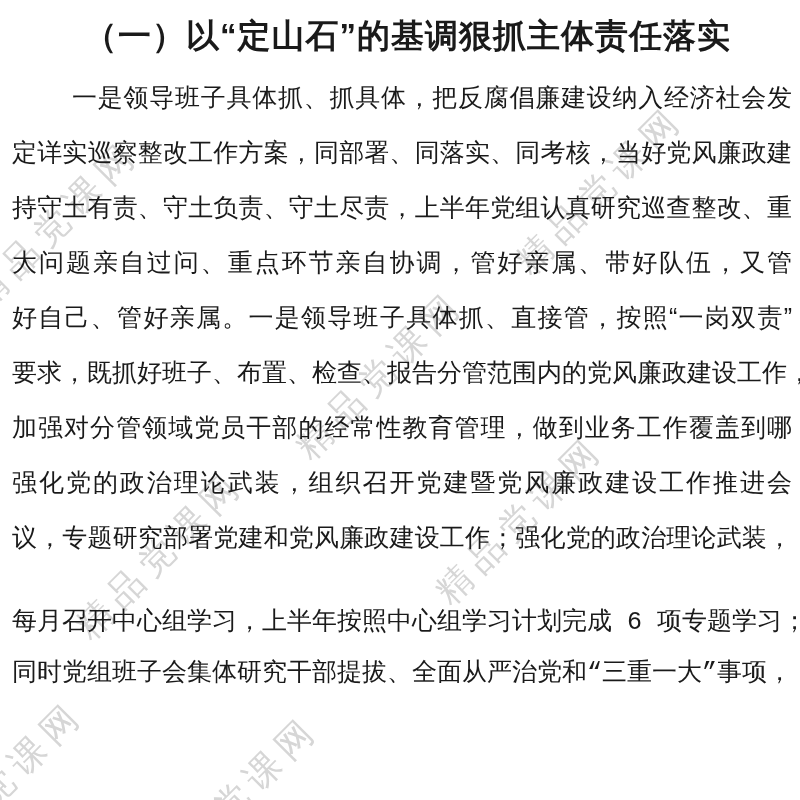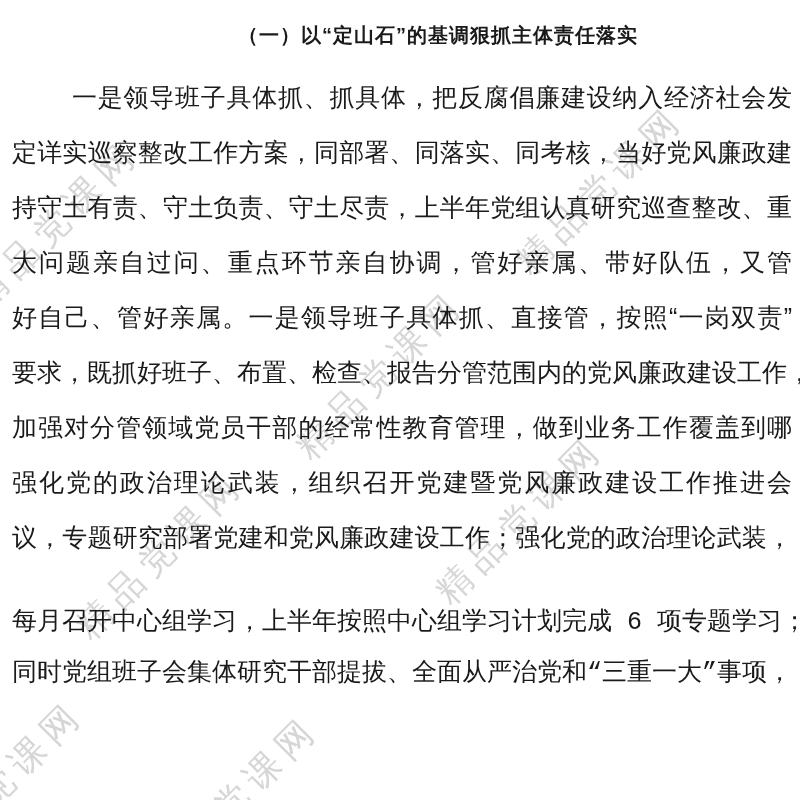--- a/index.html
+++ b/index.html
@@ -17,25 +17,24 @@
     left: 12px;
     top: 0;
     width: 780px;
     z-index: 2;
   }
   .heading {
     margin-top: 8px;
     height: 55px;
     line-height: 55px;
     padding-left: 72px;
-    font-size: 20px;
+    font-size: 33px;
     font-weight: bold;
     letter-spacing: 1px;
     white-space: nowrap;
-    text-align: center;
   }
   .para1 { margin-top: 7px; }
   .line {
     height: 55px;
     line-height: 55px;
     font-size: 25px;
     text-align: justify;
     text-align-last: justify;
     white-space: nowrap;
   }

